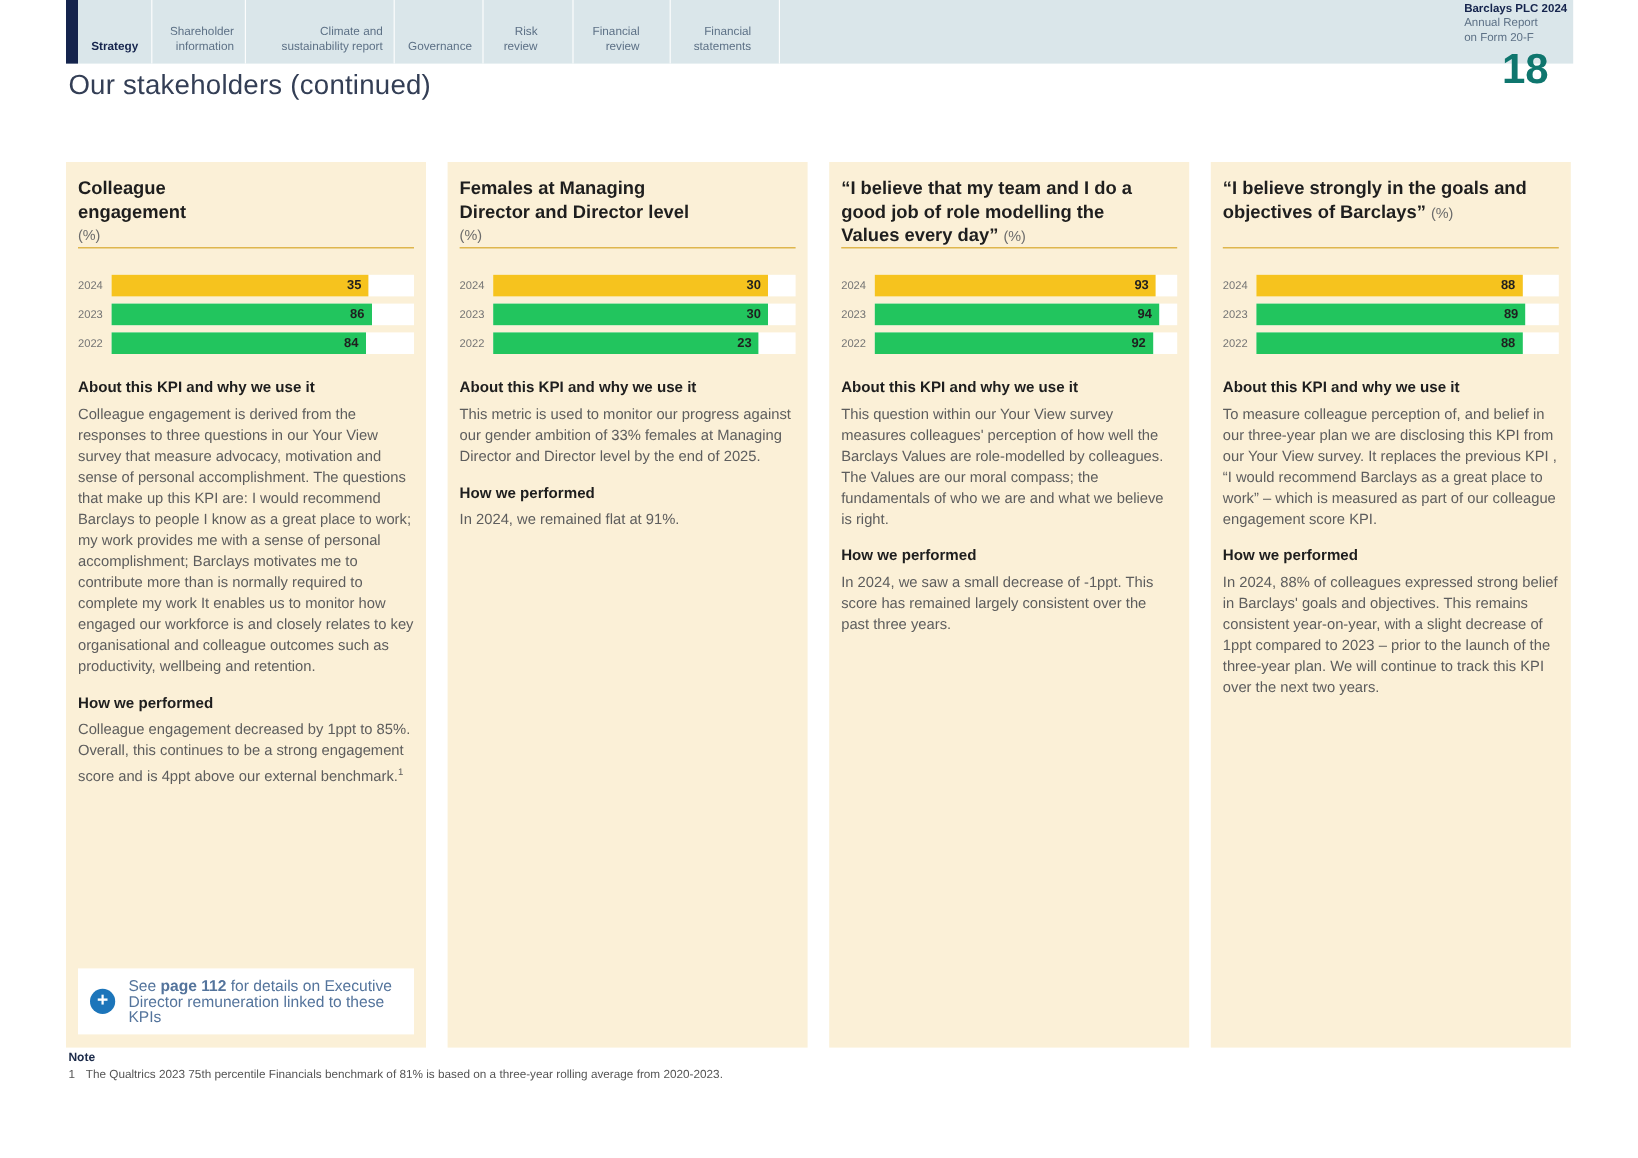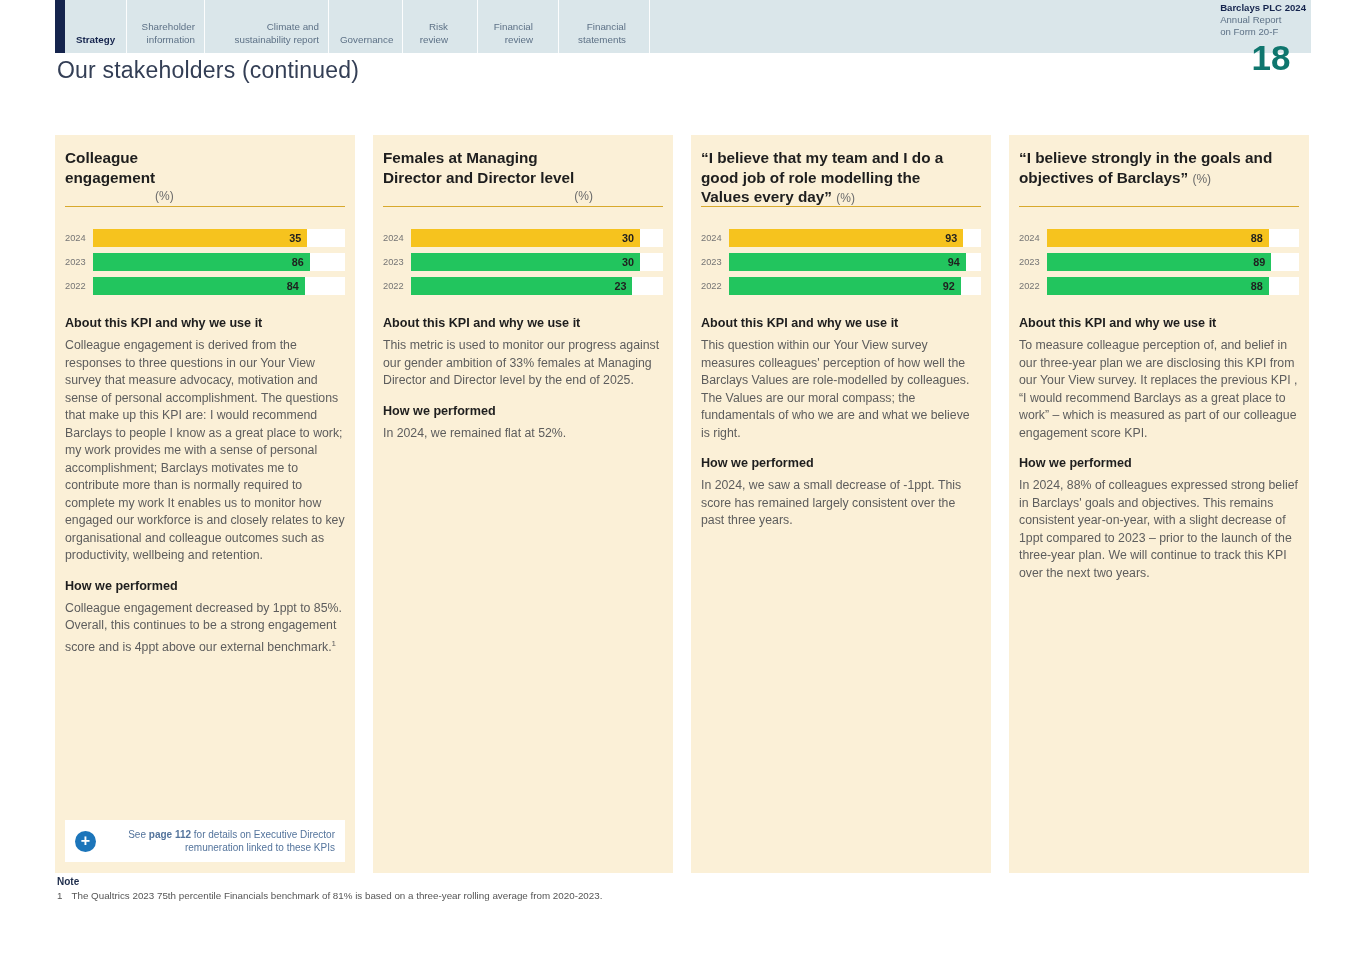--- a/index.html
+++ b/index.html
@@ -21,21 +21,21 @@
   .page-num { font-size:35px; font-weight:700; color:#0f766e; padding-left:16px; }
 
   
   .page-title { position:absolute; left:57px; top:57px; font-size:23px; font-weight:400;
                 color:#333e55; letter-spacing:.2px; }
 
   
   .cards { position:absolute; left:55px; top:135px; display:flex; gap:18px; }
   .card { width:300px; height:738px; background:#fbf0d7; padding:13px 10px 11px;
           display:flex; flex-direction:column; }
-  .card-head { height:59px; display:flex; flex-direction:row;
+  .card-head { height:59px; display:flex; flex-direction:column;
                border-bottom:1px solid #d8a92c; }
   .card-title { font-size:15.3px; line-height:19.5px; font-weight:bold; color:#1e1e1e; }
   .pct-inline { font-size:12px; font-weight:normal; color:#6b6b6b; }
   .pct-block { margin-top:auto; font-size:12px; color:#6b6b6b; padding-bottom:3px; }
 
   .chart { margin-top:22px; }
   .bar-row { display:flex; align-items:center; height:18px; margin-bottom:6px; }
   .bar-row:last-child { margin-bottom:0; }
   .year { width:24px; flex:none; font-size:9.3px; color:#757575; }
   .track { flex:1; height:18px; background:#ffffff; margin-left:4px; position:relative; }
@@ -48,21 +48,21 @@
   .sec-h { font-size:12.6px; font-weight:bold; color:#1e1e1e; margin-bottom:7px; }
   .sec-p { font-size:12.3px; line-height:17.5px; color:#5d5d5d; }
   .how { margin-top:14px; }
   sup { font-size:8px; }
 
   .footer-link { margin-top:auto; background:#ffffff; display:flex; align-items:center;
                  gap:11px; padding:8px 10px; min-height:40px; cursor:pointer; }
   .plus-circle { width:21px; height:21px; flex:none; border-radius:50%; background:#1c75ba;
                  color:#fff; display:flex; align-items:center; justify-content:center;
                  font-size:16px; font-weight:bold; line-height:1; padding-bottom:1px; }
-  .footer-text { font-size:10px; line-height:13px; color:#54749c;text-align:right; }
+  .footer-text { font-size:13px; line-height:13px; color:#54749c; }
   .footer-text b { font-weight:bold; }
 
   
   .note { position:absolute; left:57px; top:876px; }
   .note-h { font-size:10px; font-weight:bold; color:#1c2b4a; }
   .note-line { display:flex; gap:9px; margin-top:3px; font-size:9.8px; color:#555555; }
 </style>
 </head>
 <body>
 
@@ -178,21 +178,21 @@
             </div>
           </div>
       </div>
     </div>
     <div class="about">
       <div class="sec-h">About this KPI and why we use it</div>
       <p class="sec-p">This metric is used to monitor our progress against our gender ambition of 33% females at Managing Director and Director level by the end of 2025.</p>
     </div>
     <div class="how">
       <div class="sec-h">How we performed</div>
-      <p class="sec-p">In 2024, we remained flat at 52%.</p>
+      <p class="sec-p">In 2024, we remained flat at 91%.</p>
     </div>
   </div>
 
   <div class="card">
     <div class="card-head">
       <h3 class="card-title"><span>“I believe that my team and I do a</span><br><span>good job of role modelling the</span><br><span>Values every day”</span> <span class="pct-inline">(%)</span></h3>
     </div>
     <div class="chart">
       <div class="bar-row">
         <span class="year">2024</span>

